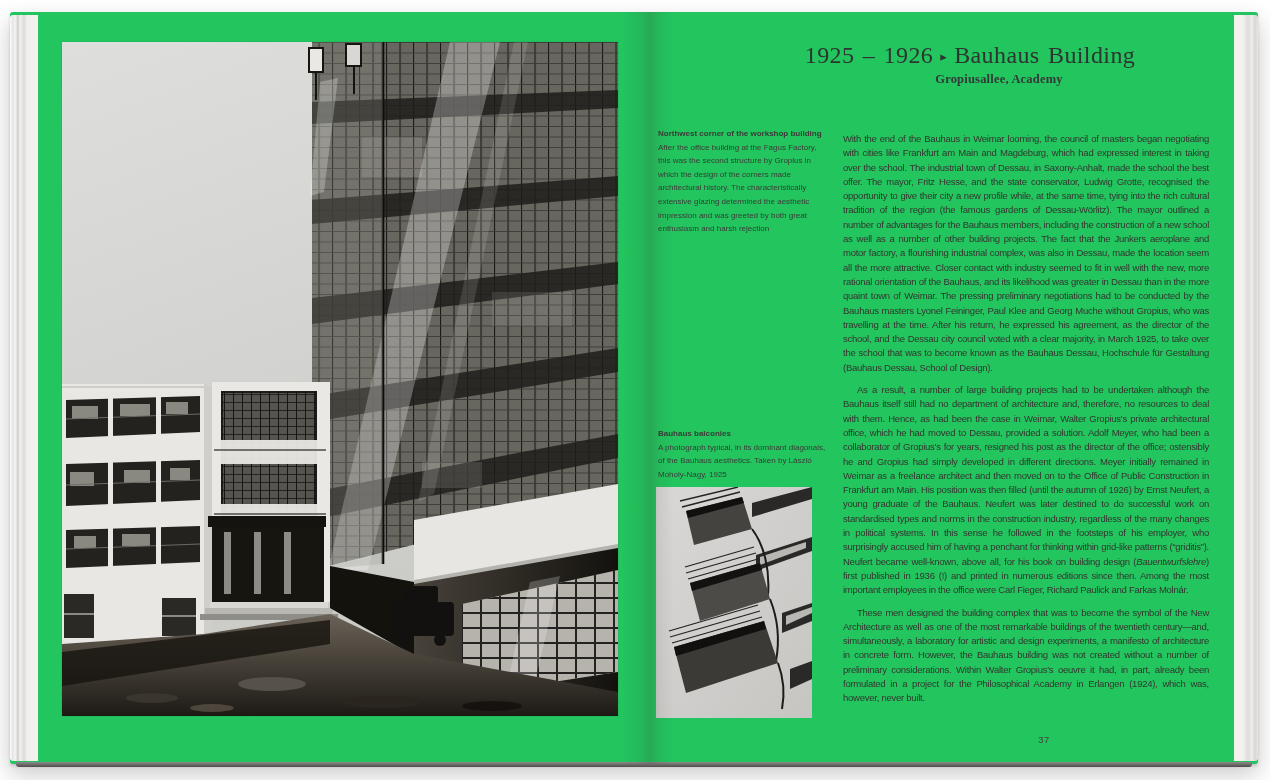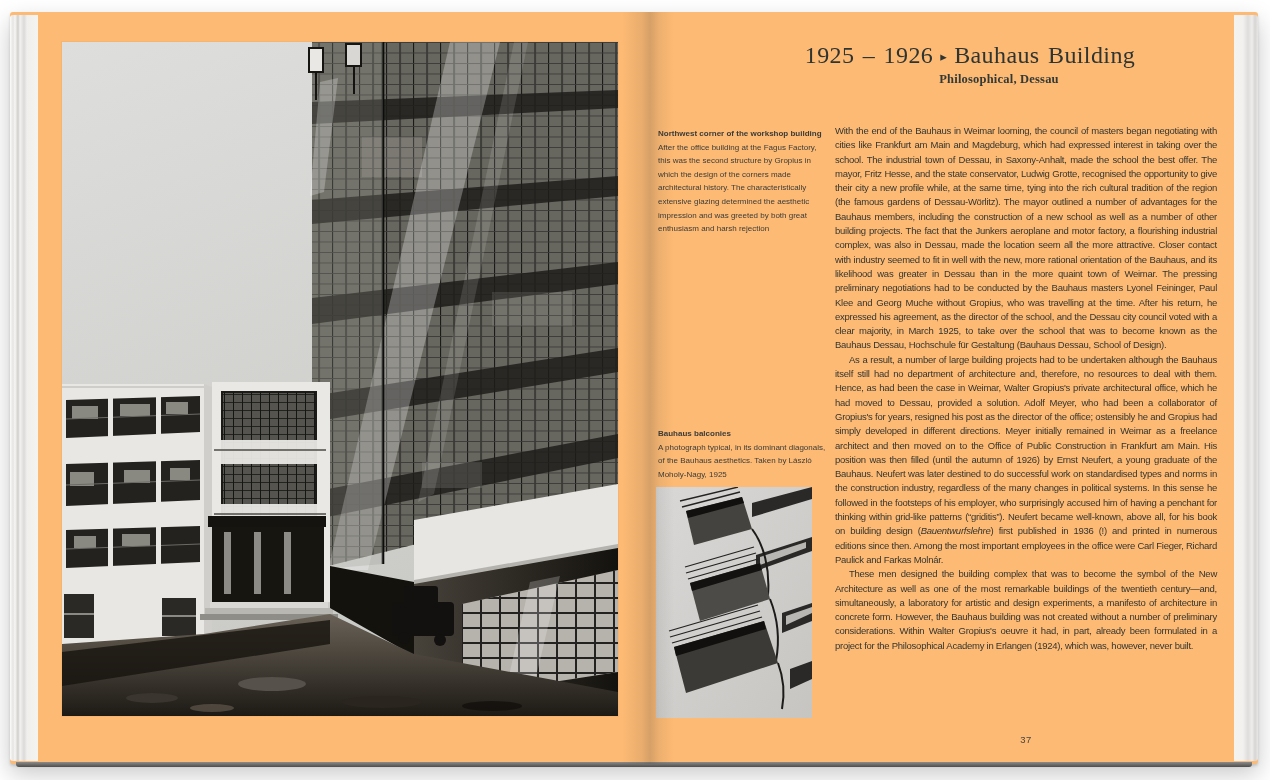--- a/index.html
+++ b/index.html
@@ -3,21 +3,21 @@
 <meta charset="utf-8">
 <style>
   html,body{margin:0;padding:0;}
   body{
     width:1270px;height:780px;position:relative;overflow:hidden;
     background:#ffffff;
     font-family:"Liberation Sans",sans-serif;
   }
   .book{
     position:absolute;left:10px;top:12px;width:1248px;height:752px;
-    background:#fdba74;border-radius:3px;
+    background:#22c55e;border-radius:3px;
     box-shadow:0 2px 3px rgba(0,0,0,.15), 0 10px 24px rgba(0,0,0,.22);
   }
   
   .edge-left{
     position:absolute;left:0;top:3px;bottom:3px;width:28px;border-radius:3px 0 0 3px;
     background:linear-gradient(90deg,#fcfcfb 0px,#e5e4e2 3px,#f7f6f4 5px,#cfcecb 8px,#f3f2f0 10px,#dbdad8 14px,#f0efed 17px,#f4f3f0 28px);
   }
   .edge-right{
     position:absolute;right:0;top:3px;bottom:3px;width:24px;border-radius:0 3px 3px 0;
     background:linear-gradient(270deg,#e7e6e4 0px,#d6d5d3 3px,#eeedeb 6px,#dedddb 10px,#f2f1ef 15px,#f4f3f0 24px);
@@ -56,26 +56,26 @@
   .caption-1{top:115px;}
   .caption-2{top:415px;}
   .photo-balconies{position:absolute;left:16px;top:475px;width:156px;height:231px;}
   .photo-balconies svg{display:block;width:100%;height:100%;}
 
   .body-col{
     position:absolute;left:195px;top:112px;width:382px;
     color:#34352f;font-size:9.5px;line-height:14.3px;letter-spacing:-.25px;
     text-align:justify;
   }
-  .body-col p{margin:0;}
+  .body-col p{margin:8px;}
   .body-col p + p{text-indent:14px;}
   .body-col i{}
 
   .page-number{
-    position:absolute;left:195px;top:722px;width:382px;text-align:center;
+    position:absolute;left:213px;top:722px;width:382px;text-align:center;
     font-size:9.5px;color:#45453f;letter-spacing:.5px;
   }
 </style>
 </head>
 <body>
 
 <div class="book">
   <div class="edge-left"></div>
   <div class="edge-right"></div>
   <div class="book-bottom-edge"></div>
@@ -235,21 +235,21 @@
         </g>
       </svg>
     </div>
   </div>
 
   <div class="page-right">
     <div class="title-block">
       <div class="title-line">
         <span>1925 – 1926</span><span class="title-sep">▸</span><span>Bauhaus Building</span>
       </div>
-      <div class="title-sub">Philosophical, Dessau</div>
+      <div class="title-sub">Gropiusallee, Academy</div>
     </div>
 
     <div class="caption caption-1">
       <div class="caption-heading">Northwest corner of the workshop building</div>
       <div class="caption-body">After the office building at the Fagus Factory, this was the second structure by Gropius in which the design of the corners made architectural history. The characteristically extensive glazing determined the aesthetic impression and was greeted by both great enthusiasm and harsh rejection</div>
     </div>
 
     <div class="caption caption-2">
       <div class="caption-heading">Bauhaus balconies</div>
       <div class="caption-body">A photograph typical, in its dominant diagonals, of the Bauhaus aesthetics. Taken by László Moholy-Nagy, 1925</div>

